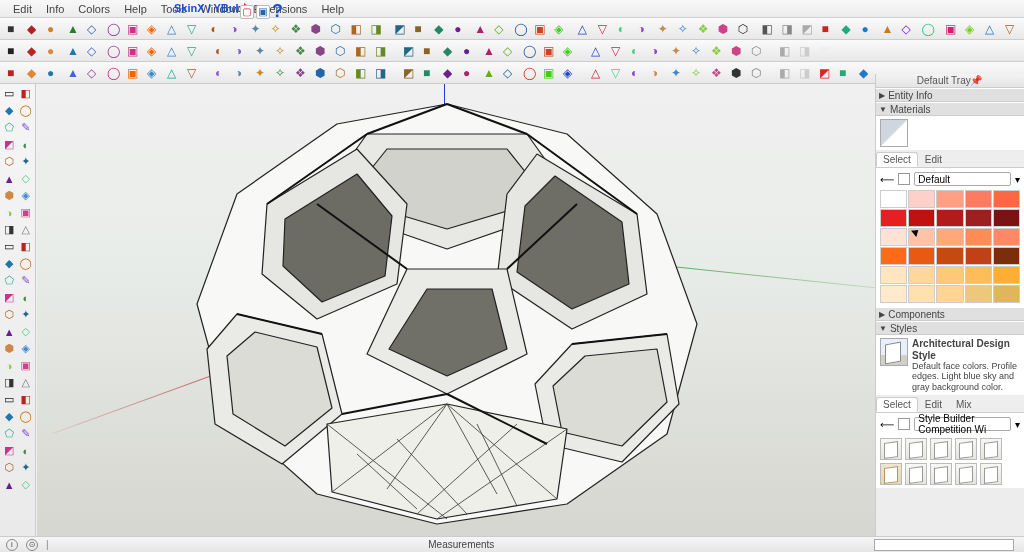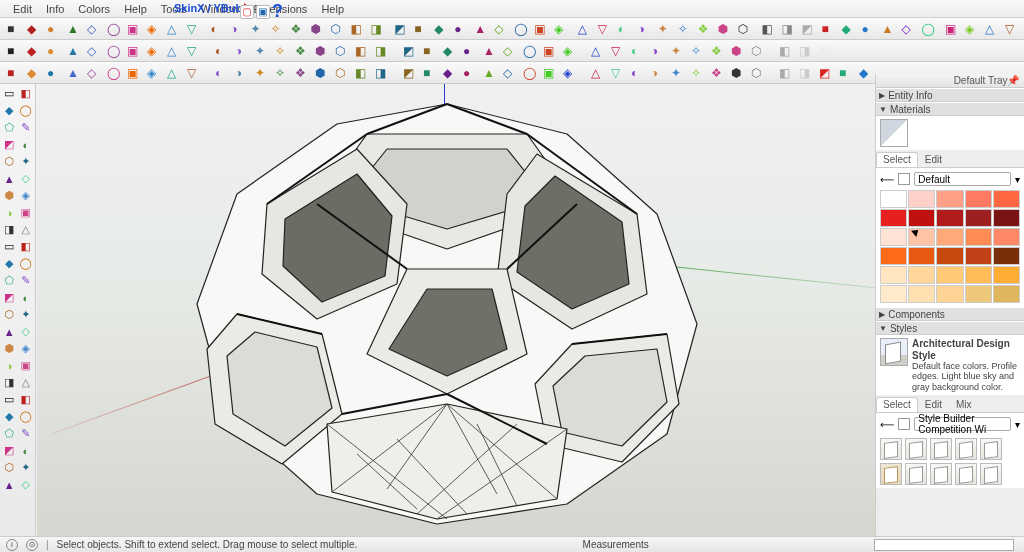--- a/index.html
+++ b/index.html
@@ -123,21 +123,21 @@
     width:149px; height:462px;
     background:#ededed;
     border-left:1px solid #ccc;
     display:flex; flex-direction:column;
     font-size:10px;
   }
   .tray-head {
     height:14px; background:linear-gradient(#f4f4f4,#e4e4e4);
     border-bottom:1px solid #ccc;
     padding:0 4px; color:#555;
-    display:flex;align-items:center;justify-content:flex-end;
+    display:flex;align-items:center;justify-content:center;
   }
   .thumb-pin { font-size:10px; color:#666;}
   .panel-section-head {
     height:14px; background:#e0e0e0;
     border-top:1px solid #fff; border-bottom:1px solid #ccc;
     padding:0 3px; display:flex;align-items:center;gap:3px;
     font-size:10px; color:#444;
   }
   .panel-section-head .tri { font-size:8px;}
   .materials-body {
@@ -1018,16 +1018,15 @@
     <div class="stile"></div>
     <div class="stile"></div>
   </div>
 </div>
 <div class="cursor-arrow"></div>
 
 <div class="statusbar">
   <span class="stat-ico">i</span>
   <span class="stat-ico">⊙</span>
   <span style="color:#888;">|</span>
-  <span>Select objects. Shift to extend select. Drag mouse to select multiple.</span>
   <span style="margin-left:auto;">Measurements</span>
   <div class="mbox"></div>
 </div>
 
 </body></html>

